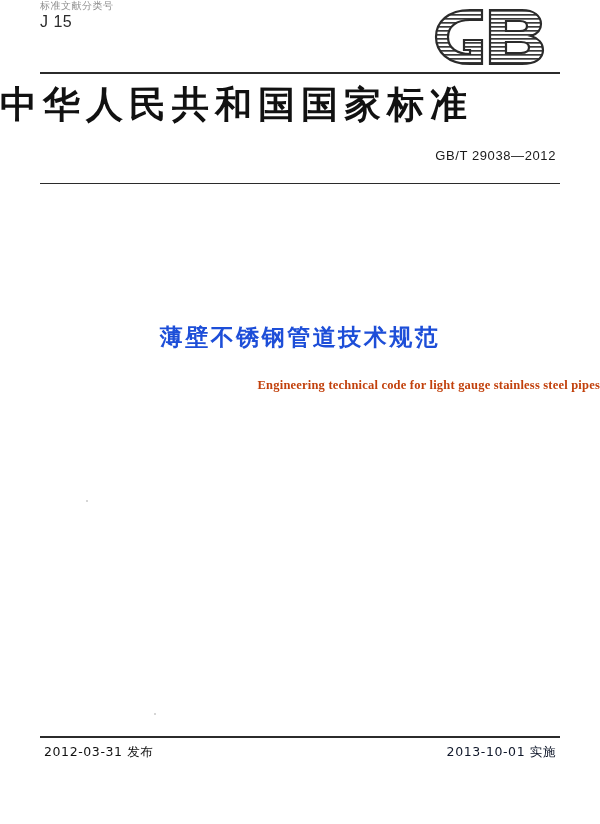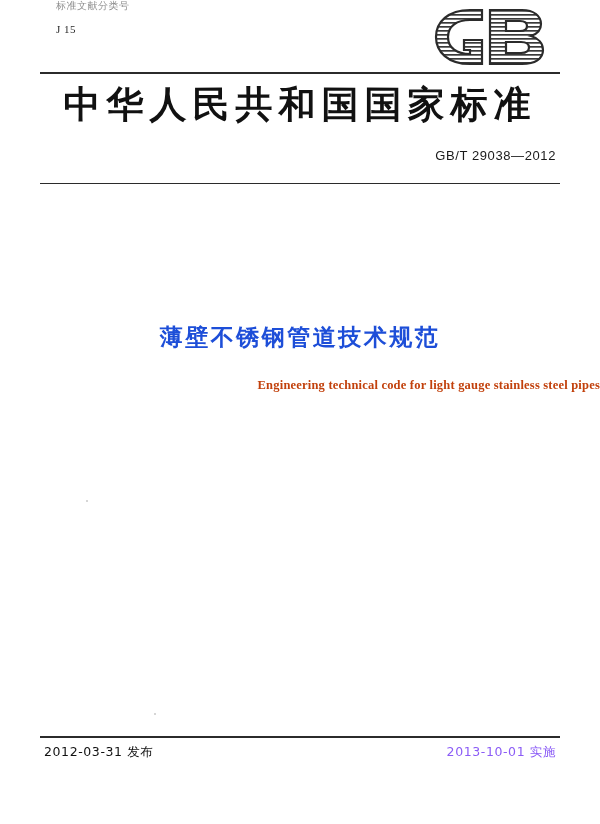--- a/index.html
+++ b/index.html
@@ -15,55 +15,55 @@
     width: 600px;
     height: 824px;
     background: #ffffff;
     overflow: hidden;
     color: #1a1a1a;
   }
 
   
   .top-code {
     position: absolute;
-    left: 56px;
+    left: 40px;
     top: 0px;
-    font-family: Liberation Serif, serif;
+    font-family: Liberation Sans, sans-serif;
     font-size: 11px;
     letter-spacing: 0.5px;
     color: #2b2b2b;
     line-height: 1.15;
   }
   .top-code .line1 {
     font-size: 10px;
     opacity: 0.55;
     white-space: nowrap;
   }
   .top-code .line2 {
-    font-size: 11px;
-    margin-top: 11px;
+    font-size: 16px;
+    margin-top: 1px;
   }
 
   
   .gb-logo {
     position: absolute;
     right: 40px;
     top: 6px;
     width: 130px;
     height: 62px;
   }
   .gb-logo svg { display: block; }
 
   
   .nat-title {
     position: absolute;
     left: 0;
     right: 0;
     top: 80px;
-    text-align: center;
+    text-align: left;
     font-family: "DejaVu Sans", sans-serif;
     font-size: 37px;
     font-weight: bold;
     letter-spacing: 6px;
     color: #111111;
     white-space: nowrap;
   }
 
   
   .std-number {
@@ -138,21 +138,21 @@
     letter-spacing: 0.6px;
     color: #111111;
   }
   .date-effective {
     position: absolute;
     right: 44px;
     top: 744px;
     font-size: 12.5px;
     font-family: "DejaVu Sans", sans-serif;
     letter-spacing: 0.6px;
-    color: #8b5cf6;
+    color: #0f172a;
   }
 
   
   .publisher {
     position: absolute;
     left: 0;
     right: 0;
     top: 782px;
     text-align: center;
     font-family: "DejaVu Sans", sans-serif;

